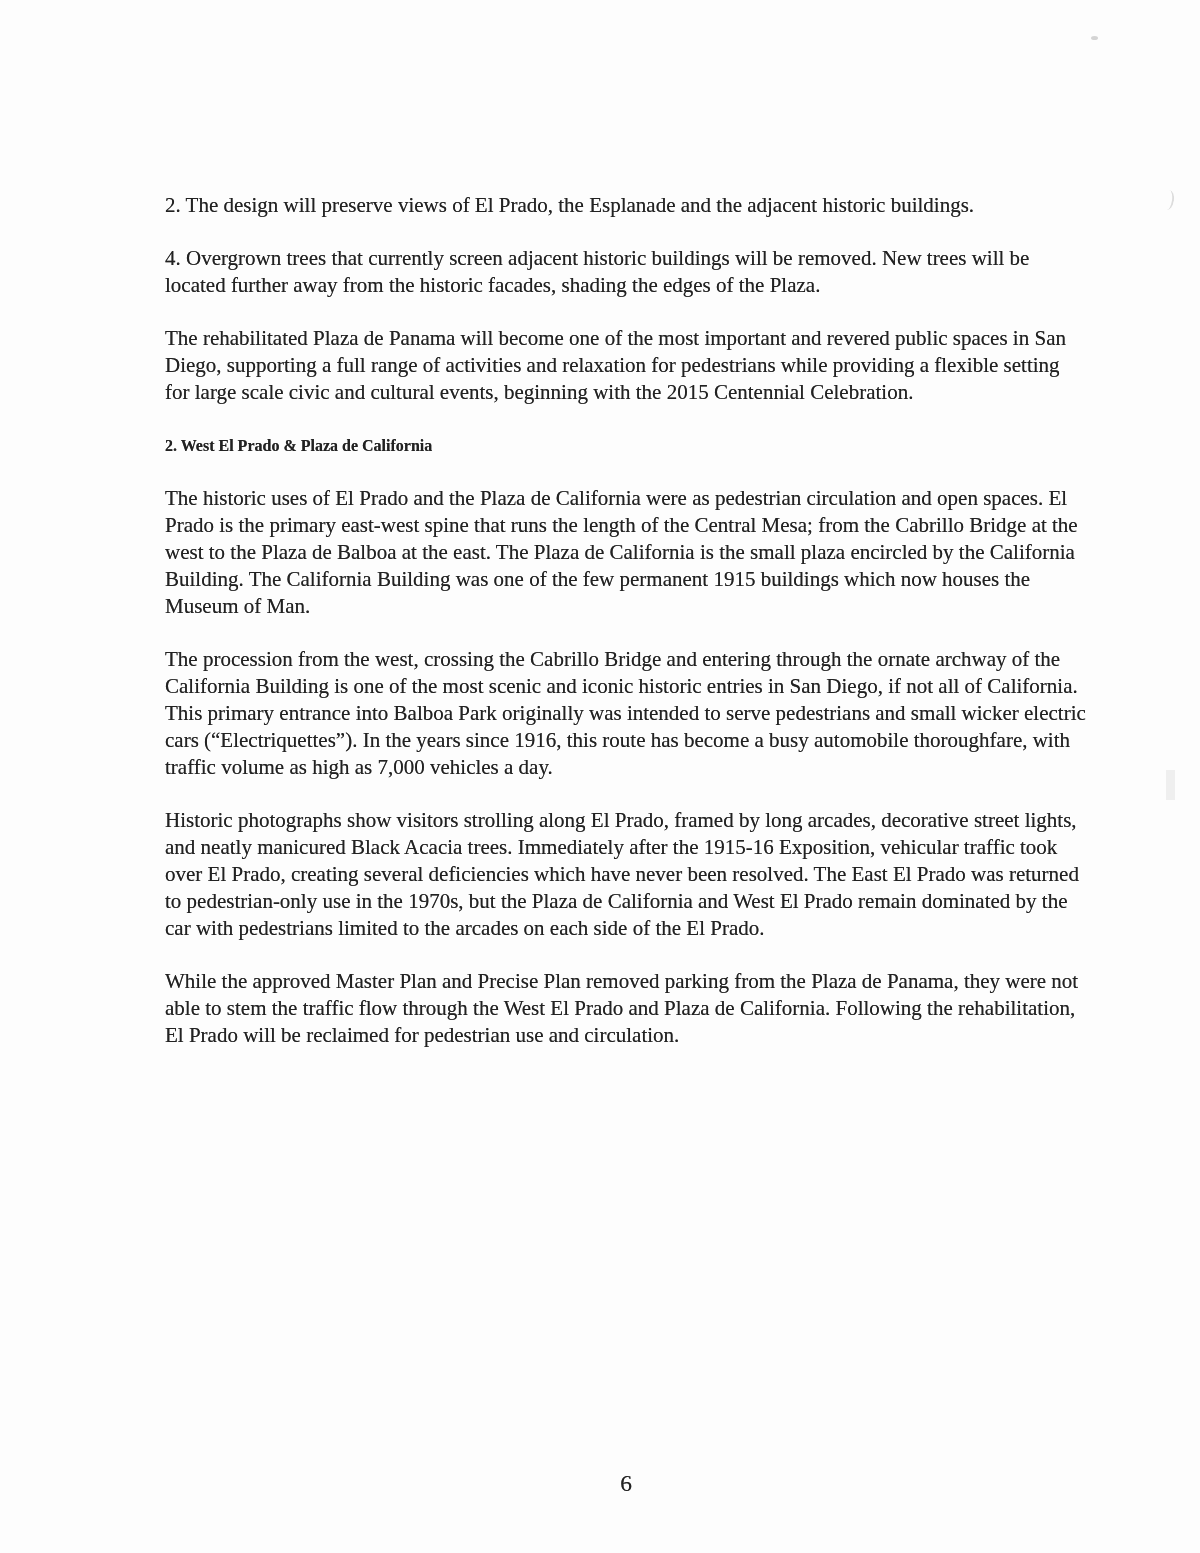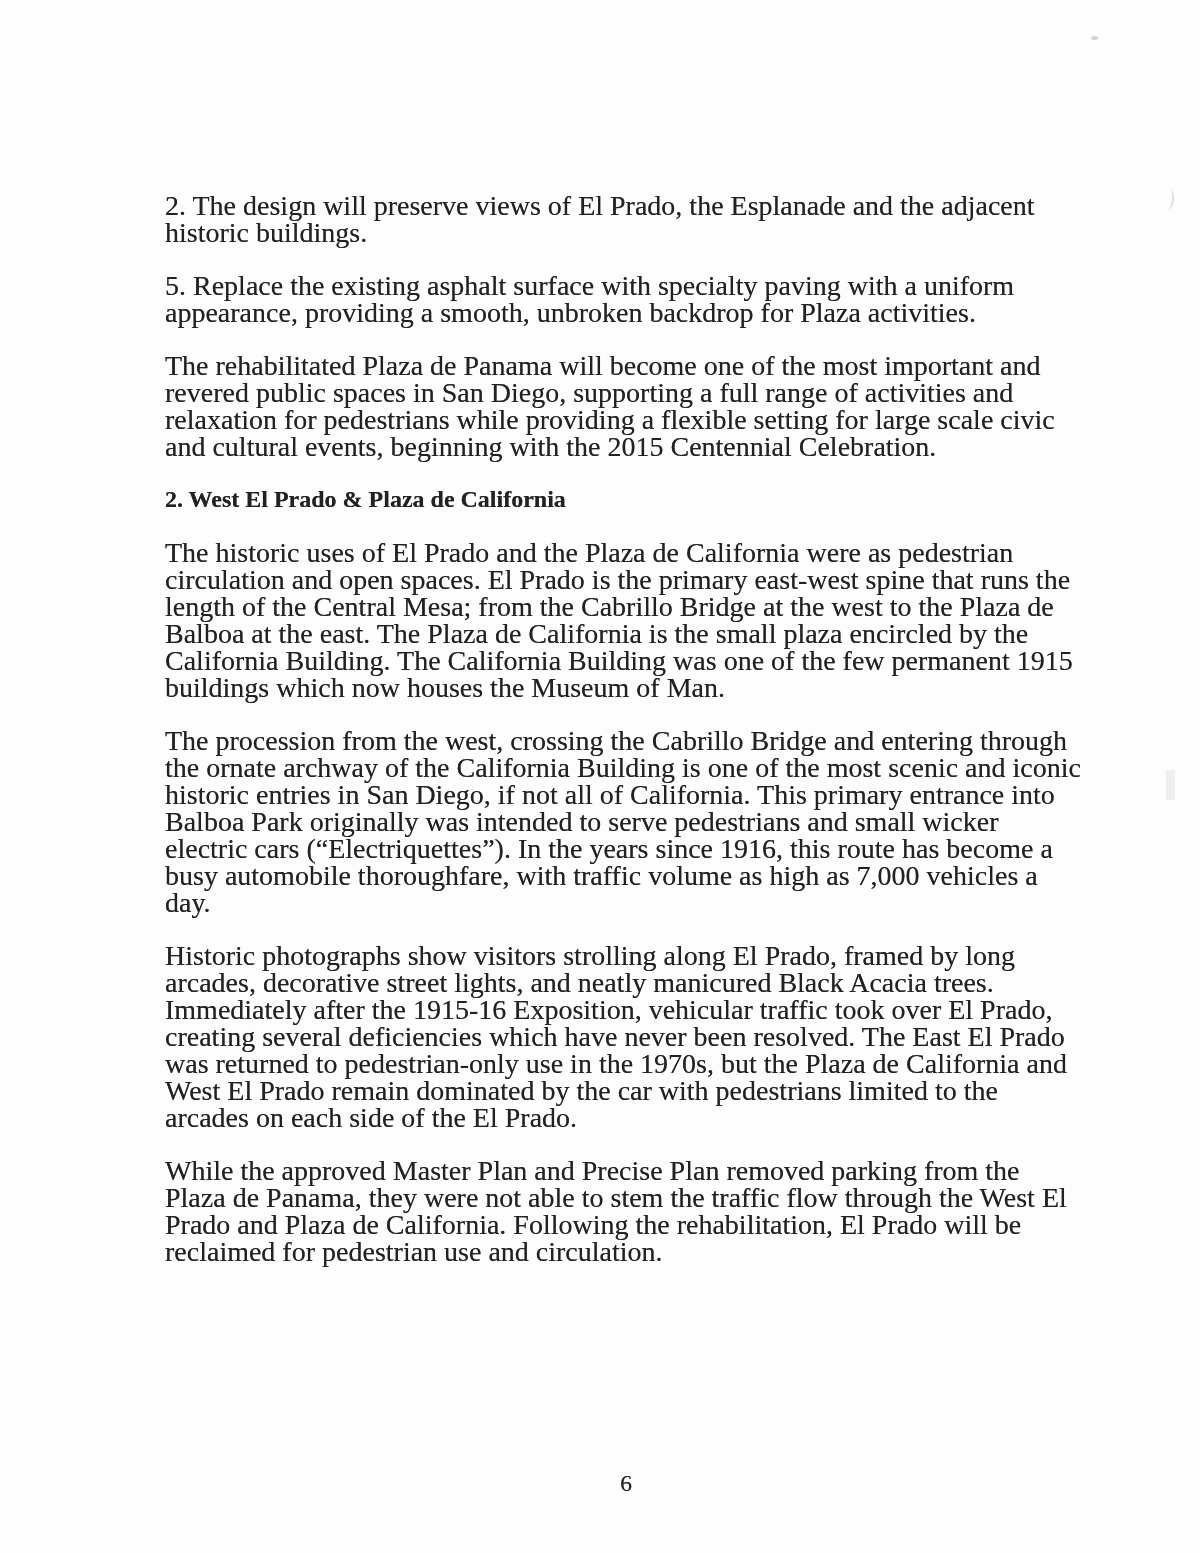--- a/index.html
+++ b/index.html
@@ -17,27 +17,27 @@
     color: #222222;
   }
   .content {
     position: absolute;
     left: 165px;
     top: 192px;
     width: 922px;
     text-align: left;
   }
   .content p {
-    font-size: 28px;
+    font-size: 21px;
     line-height: 27px;
     margin: 0 0 26px 0;
     text-shadow: 0 0 0.6px rgba(40,40,40,0.65);
   }
   .content h2 {
-    font-size: 24px;
+    font-size: 16px;
     line-height: 27px;
     font-weight: bold;
     margin: 2px 0 26px 0;
     text-shadow: 0 0 0.5px rgba(40,40,40,0.65);
   }
   .page-number {
     position: absolute;
     left: 165px;
     top: 1470px;
     width: 922px;
@@ -76,21 +76,21 @@
     background: #efefef;
   }
 </style>
 </head>
 <body>
 
 <div class="page">
 
   <div class="content">
     <p>2. The design will preserve views of El Prado, the Esplanade and the adjacent historic buildings.</p>
-    <p>5. Replace the existing asphalt surface with specialty paving with a uniform appearance, providing a smooth, unbroken backdrop for Plaza activities.</p>
+    <p>4. Overgrown trees that currently screen adjacent historic buildings will be removed. New trees will be located further away from the historic facades, shading the edges of the Plaza.</p>
     <p>The rehabilitated Plaza de Panama will become one of the most important and revered public spaces in San Diego, supporting a full range of activities and relaxation for pedestrians while providing a flexible setting for large scale civic and cultural events, beginning with the 2015 Centennial Celebration.</p>
     <h2>2. West El Prado &amp; Plaza de California</h2>
     <p>The historic uses of El Prado and the Plaza de California were as pedestrian circulation and open spaces. El Prado is the primary east-west spine that runs the length of the Central Mesa; from the Cabrillo Bridge at the west to the Plaza de Balboa at the east. The Plaza de California is the small plaza encircled by the California Building. The California Building was one of the few permanent 1915 buildings which now houses the Museum of Man.</p>
     <p>The procession from the west, crossing the Cabrillo Bridge and entering through the ornate archway of the California Building is one of the most scenic and iconic historic entries in San Diego, if not all of California. This primary entrance into Balboa Park originally was intended to serve pedestrians and small wicker electric cars (“Electriquettes”). In the years since 1916, this route has become a busy automobile thoroughfare, with traffic volume as high as 7,000 vehicles a day.</p>
     <p>Historic photographs show visitors strolling along El Prado, framed by long arcades, decorative street lights, and neatly manicured Black Acacia trees. Immediately after the 1915-16 Exposition, vehicular traffic took over El Prado, creating several deficiencies which have never been resolved. The East El Prado was returned to pedestrian-only use in the 1970s, but the Plaza de California and West El Prado remain dominated by the car with pedestrians limited to the arcades on each side of the El Prado.</p>
     <p>While the approved Master Plan and Precise Plan removed parking from the Plaza de Panama, they were not able to stem the traffic flow through the West El Prado and Plaza de California. Following the rehabilitation, El Prado will be reclaimed for pedestrian use and circulation.</p>
   </div>
 
   <div class="page-number">6</div>
 

